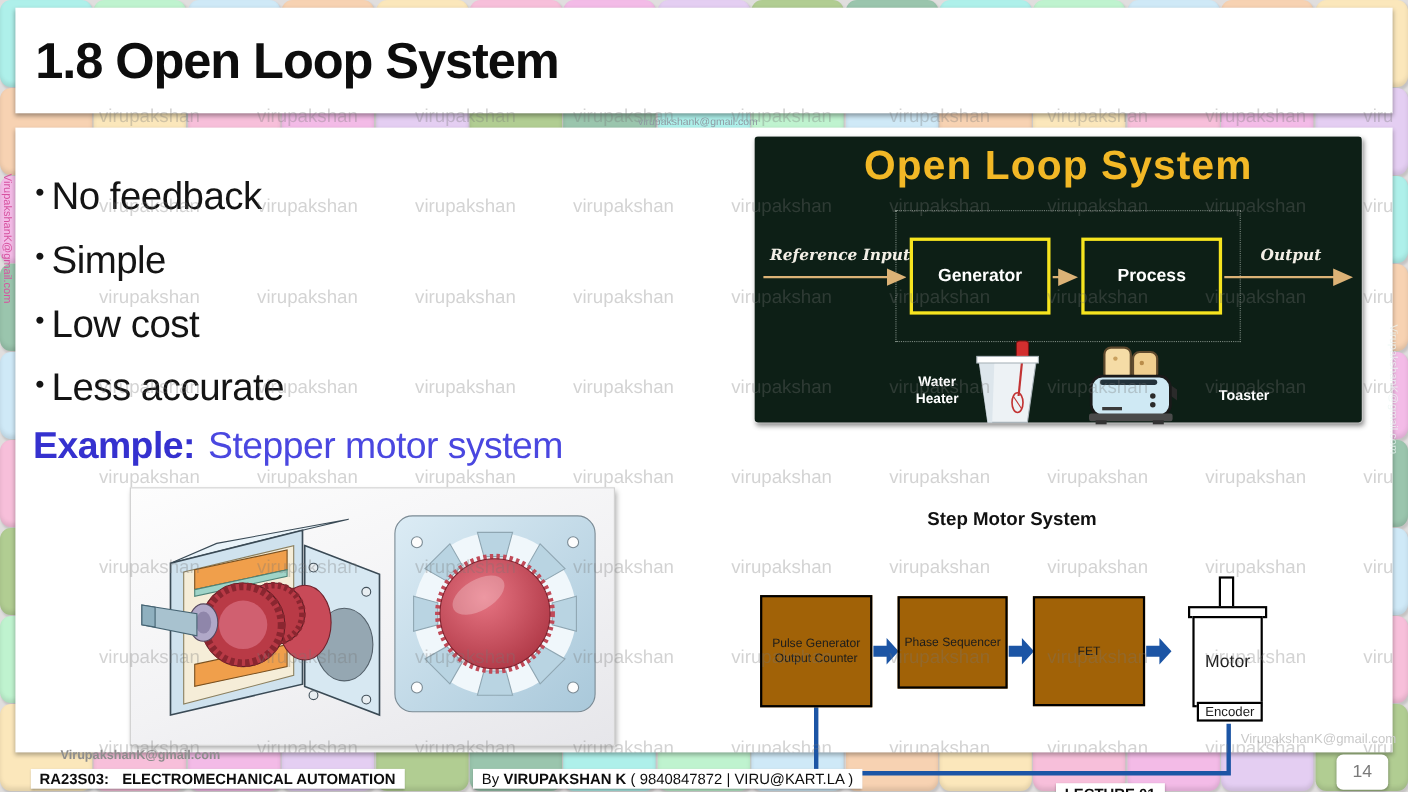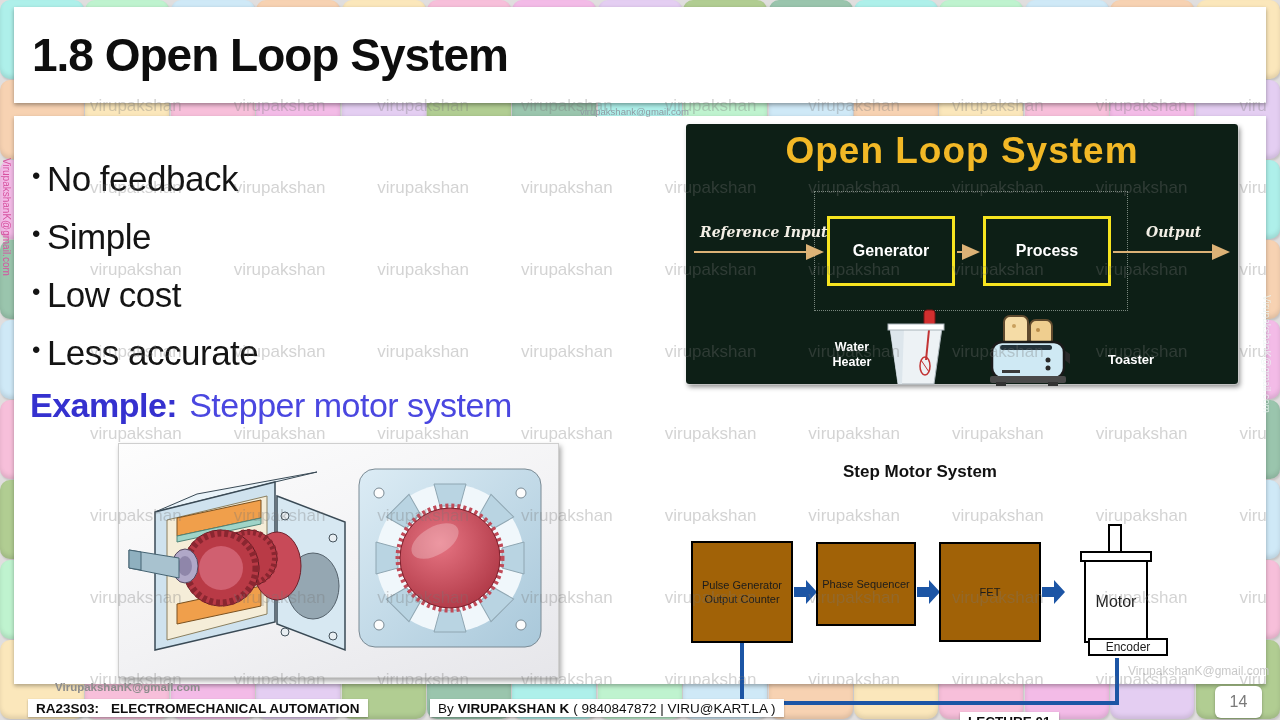--- a/index.html
+++ b/index.html
@@ -47,21 +47,21 @@
   #step-motor .sm-title{position:absolute;left:0;top:2px;width:520px;text-align:center;font-size:17px;font-weight:bold;color:#111;}
   .sm-box{position:absolute;border:2px solid #000;box-sizing:border-box;background:#a16207;display:flex;align-items:center;
           justify-content:center;text-align:center;font-size:11px;color:#1c1c1c;line-height:1.3;padding:2px;}
   #sm-box1{left:31px;top:81px;width:102px;height:102px;}
   #sm-box2{left:156px;top:82px;width:100px;height:84px;}
   #sm-box3{left:279px;top:82px;width:102px;height:100px;}
   .sm-motor-part{position:absolute;border:2px solid #000;box-sizing:border-box;background:#fff;}
   #sm-shaft{left:448px;top:64px;width:14px;height:29px;}
   #sm-cap{left:420px;top:91px;width:72px;height:11px;}
   #sm-body{left:424px;top:100px;width:64px;height:83px;display:flex;align-items:center;justify-content:center;font-size:16px;color:#1c1c1c;}
-  #sm-encoder{left:428px;top:178px;width:80px;height:18px;display:flex;align-items:center;justify-content:center;font-size:12px;color:#1c1c1c;z-index:2;}
+  #sm-encoder{left:428px;top:178px;width:60px;height:18px;display:flex;align-items:center;justify-content:center;font-size:12px;color:#1c1c1c;z-index:2;}
   #sm-arrows{position:absolute;left:0;top:0;width:592px;height:250px;pointer-events:none;}
   
   #wm-layer{position:absolute;left:14px;top:88px;width:1252px;height:596px;overflow:hidden;z-index:25;pointer-events:none;}
   .wm-row{position:absolute;left:76px;display:flex;gap:52px;font-size:17px;color:rgba(118,118,118,.32);white-space:nowrap;}
   .vwm{position:absolute;writing-mode:vertical-rl;font-size:10px;z-index:26;pointer-events:none;}
   #wm-left{left:1px;top:158px;color:#d6519f;}
   #wm-right{left:1261px;top:295px;color:rgba(235,245,242,.8);}
   #wm-top-small{position:absolute;left:580px;top:106px;font-size:9.5px;color:#8e9aa2;z-index:26;}
   #wm-bottom-left{position:absolute;left:55px;top:681px;font-size:11.5px;font-weight:bold;color:#8d8d8d;z-index:26;}
   #wm-bottom-right{position:absolute;left:1128px;top:664px;font-size:12px;color:#c9c9c9;z-index:13;}

